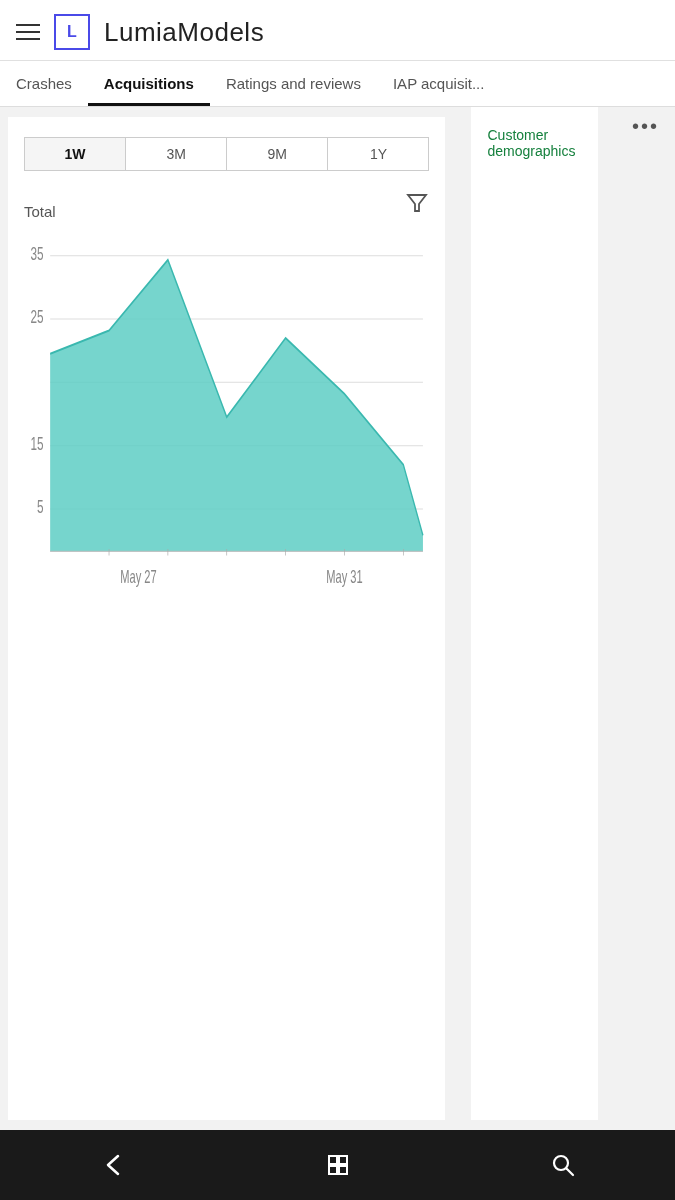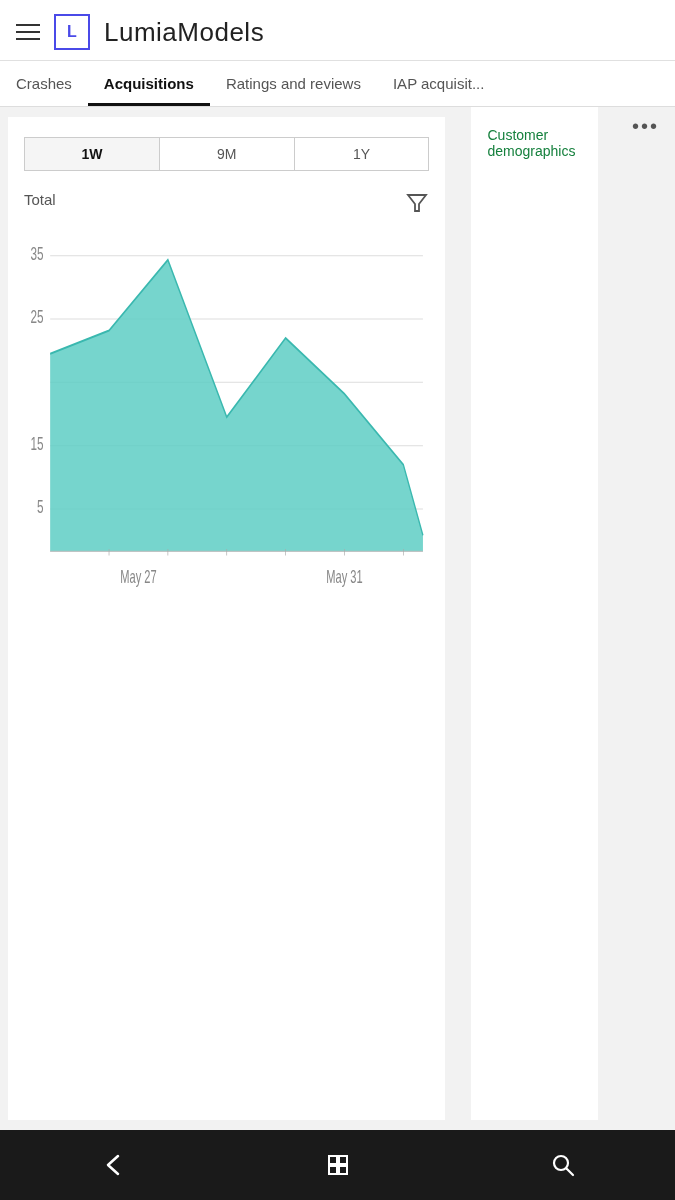--- a/index.html
+++ b/index.html
@@ -121,21 +121,21 @@
     .time-btn.active {
       background: #f5f5f5;
       color: #111;
       font-weight: 600;
     }
 
     
     .total-row {
       display: flex;
       justify-content: space-between;
-      align-items: flex-start;
+      align-items: flex-end;
       margin-bottom: 4px;
     }
     .total-label {
       font-size: 15px;
       color: #555;
     }
     .filter-icon {
       font-size: 20px;
       color: #555;
       cursor: pointer;
@@ -226,20 +226,21 @@
   <div class="nav-tab">Ratings and reviews</div>
   <div class="nav-tab">IAP acquisit...</div>
 </div>
 
 <div class="main-content">
 
   <div class="chart-card">
 
     <div class="time-selector">
       <div class="time-btn active">1W</div>
+      <div class="time-btn">3M</div>
       <div class="time-btn">9M</div>
       <div class="time-btn">1Y</div>
     </div>
 
     <div class="total-row">
       <span class="total-label">Total</span>
       <span class="filter-icon">
         <svg width="24" height="24" viewBox="0 0 24 24" fill="none" stroke="#555" stroke-width="1.8">
           <polygon points="3,4 21,4 14,13 14,20 10,20 10,13" fill="none"></polygon>
         </svg>

